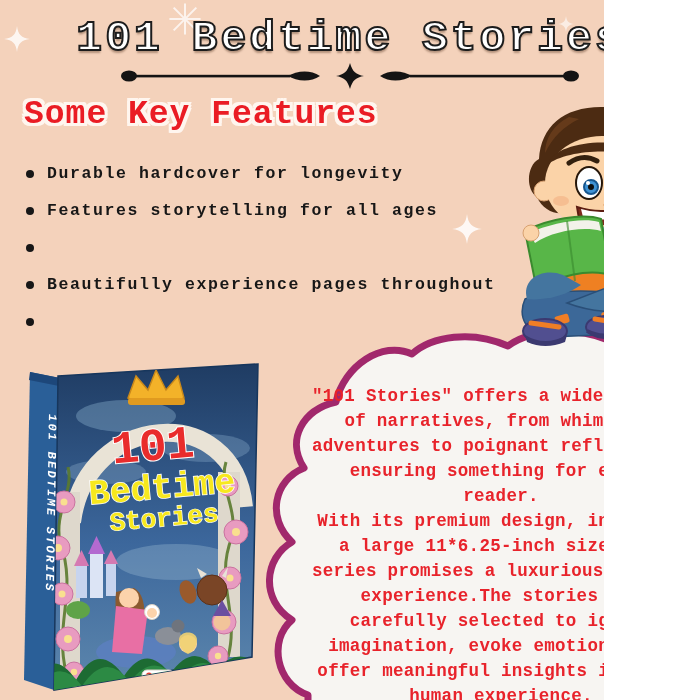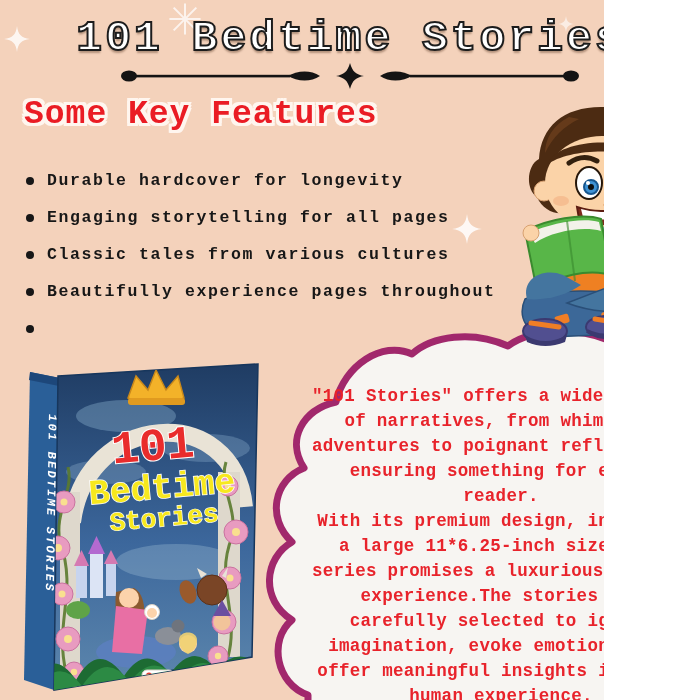--- a/index.html
+++ b/index.html
@@ -18,21 +18,21 @@
   }
   .divider{position:absolute;top:62px;left:120px;}
   .features-heading{
     position:absolute;top:96px;left:24px;
     font-size:33px;font-weight:bold;letter-spacing:1px;color:#ea1c24;
     text-shadow:-3px -3px 0 #fff6ef,3px -3px 0 #fff6ef,-3px 3px 0 #fff6ef,3px 3px 0 #fff6ef,
                  0 -3px 0 #fff6ef,0 3px 0 #fff6ef,-3px 0 0 #fff6ef,3px 0 0 #fff6ef;
     white-space:nowrap;
   }
   .features-list{
-    position:absolute;top:162px;left:26px;margin:0;padding:0;list-style:none;
+    position:absolute;top:155px;left:26px;margin:0;padding:0;list-style:none;
   }
   .features-list li{
     height:37px;display:flex;align-items:center;
     font-size:16.5px;font-weight:600;letter-spacing:1.6px;color:#171717;
     white-space:nowrap;
   }
   .features-list .dot{
     width:8px;height:8px;border-radius:50%;background:#171717;
     margin-right:13px;flex:0 0 auto;
   }
@@ -91,25 +91,24 @@
   </svg>
 
   <div class="features-heading">Some Key Features</div>
   <ul class="features-list">
     <li>
         <span class="dot"></span>
         <span>Durable hardcover for longevity</span>
       </li>
     <li>
         <span class="dot"></span>
-        <span>Engaging storytelling for all pages</span>
-      </li>
-    <li>
-        <span class="dot"></span>
-        <span>Classic tales from various cultures</span>
+        <span>Features storytelling for all ages</span>
+      </li>
+    <li>
+        <span class="dot"></span>
       </li>
     <li>
         <span class="dot"></span>
         <span>Beautifully experience pages throughout</span>
       </li>
     <li>
         <span class="dot"></span>
       </li>
   </ul>
 

